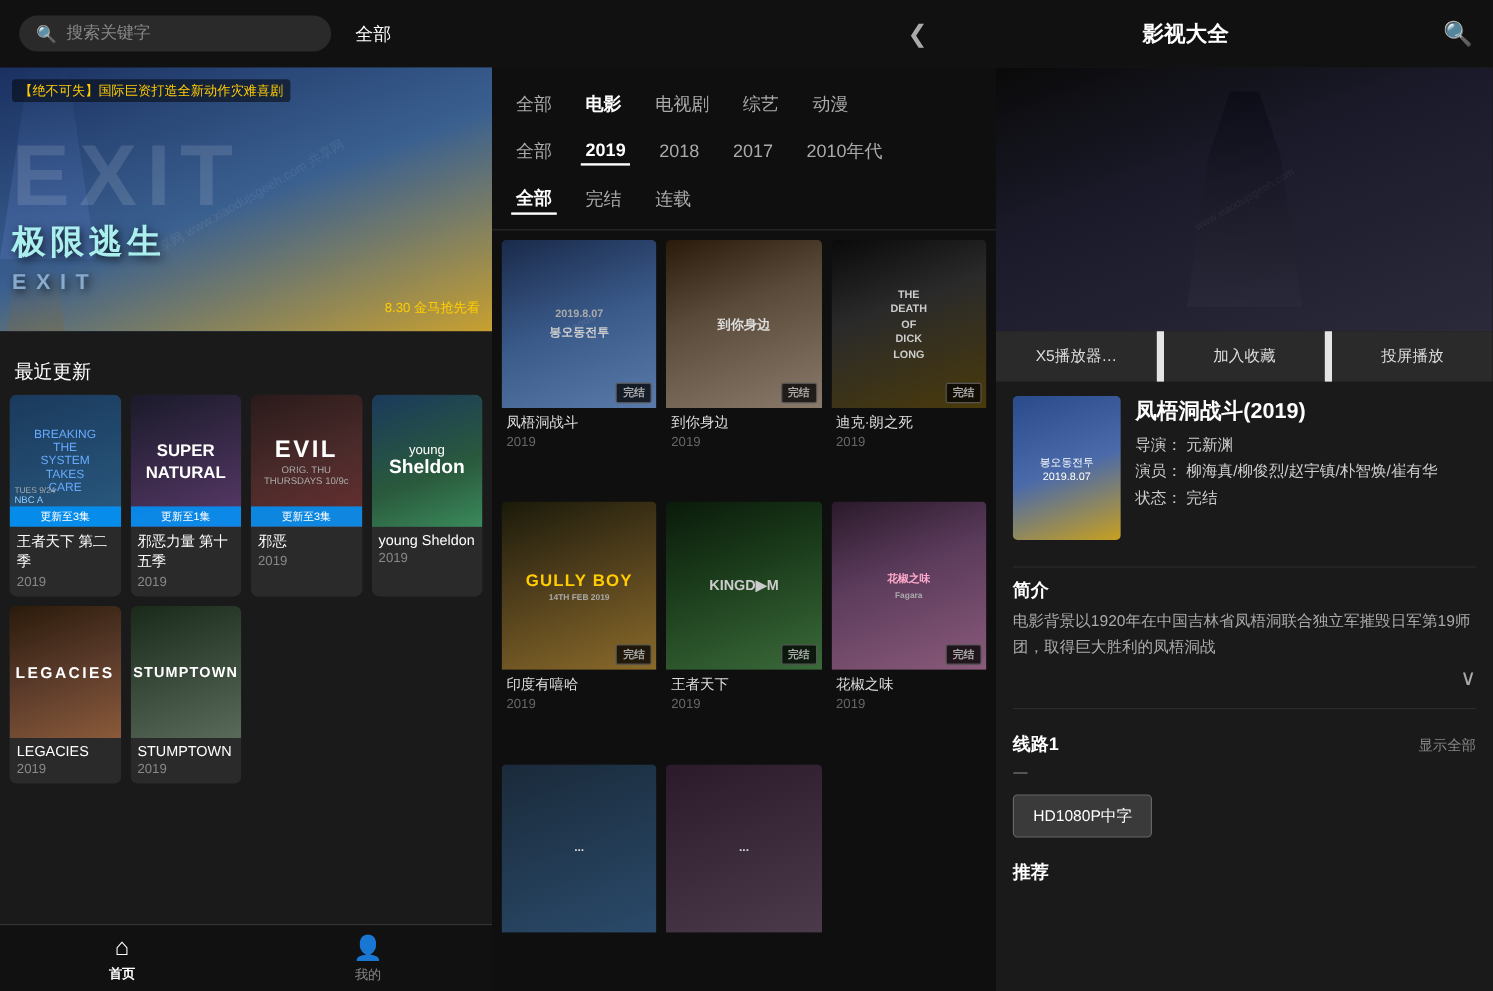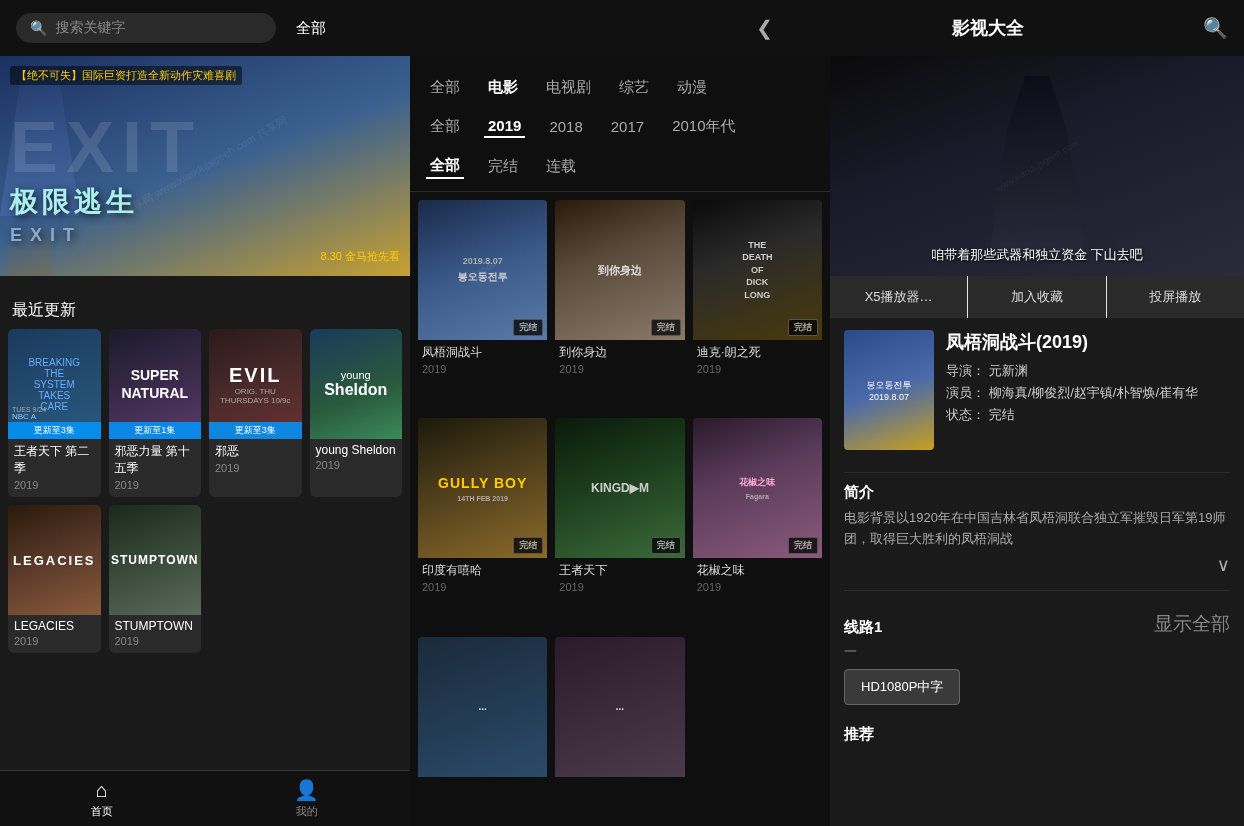--- a/index.html
+++ b/index.html
@@ -214,20 +214,21 @@
     }
     .nav-item-icon.active {
       color: #fff;
     }
     .nav-item-label {
       font-size: 11px;
       color: #888;
     }
     .nav-item-label.active {
       color: #fff;
+      font-weight: bold;
     }
 
     
     .dropdown-panel {
       position: absolute;
       top: 56px;
       left: 410px;
       width: 420px;
       bottom: 0;
       background: rgba(15,15,15,0.97);
@@ -344,21 +345,21 @@
       gap: 0;
     }
     .video-btn {
       flex: 1;
       padding: 12px 0;
       background: #2a2a2a;
       color: #ddd;
       border: none;
       cursor: pointer;
       font-size: 13px;
-      border-right: 1px solid #e5e5e5;
+      border-right: 6px solid #e5e5e5;
       text-align: center;
     }
     .video-btn:last-child { border-right: none; }
 
     .movie-info-section {
       padding: 12px 14px;
     }
     .movie-info-row {
       display: flex;
       gap: 12px;
@@ -440,21 +441,21 @@
       display: flex;
       justify-content: space-between;
       align-items: flex-end;
     }
     .route-label {
       font-size: 15px;
       font-weight: bold;
       color: #fff;
     }
     .route-show-all {
-      font-size: 19px;
+      font-size: 12px;
       color: #888;
       cursor: pointer;
     }
 
     .quality-btns {
       padding: 0 14px 10px;
       display: flex;
       gap: 8px;
     }
     .quality-btn {
@@ -744,21 +745,20 @@
   </div>
 </div>
 
 <div class="right-panel">
 
   <div class="video-preview">
     <div class="video-preview-bg">
       <div class="person-silhouette"></div>
     </div>
     <div class="watermark" style="color:rgba(255,255,255,0.06);font-size:9px;">www.xiaodujsgeeh.com</div>
-    <div class="video-subtitle">咱带着那些武器和独立资金 下山去吧</div>
   </div>
 
   <div class="video-controls">
     <button class="video-btn">X5播放器…</button>
     <button class="video-btn">加入收藏</button>
     <button class="video-btn">投屏播放</button>
   </div>
 
   <div class="movie-info-section">
     <div class="movie-info-row">

